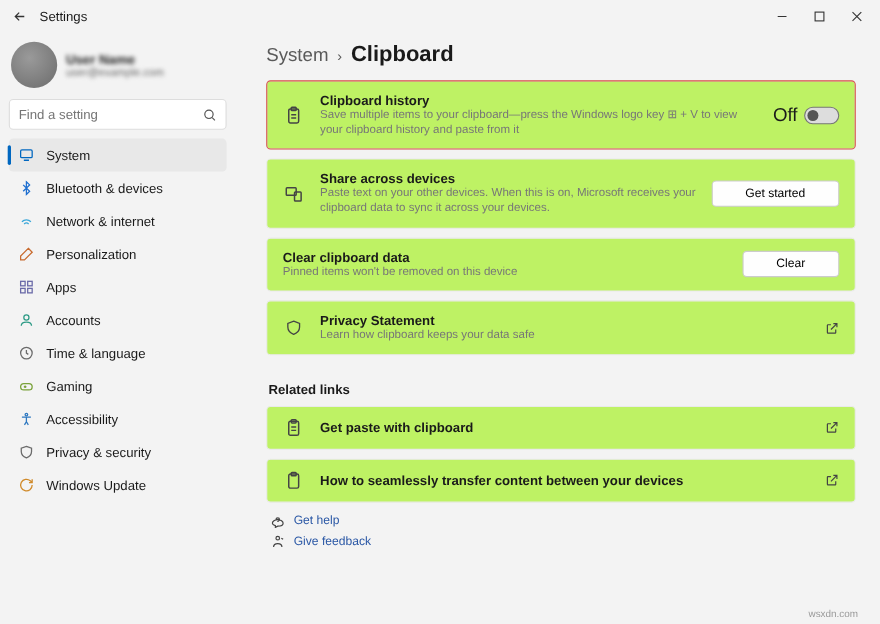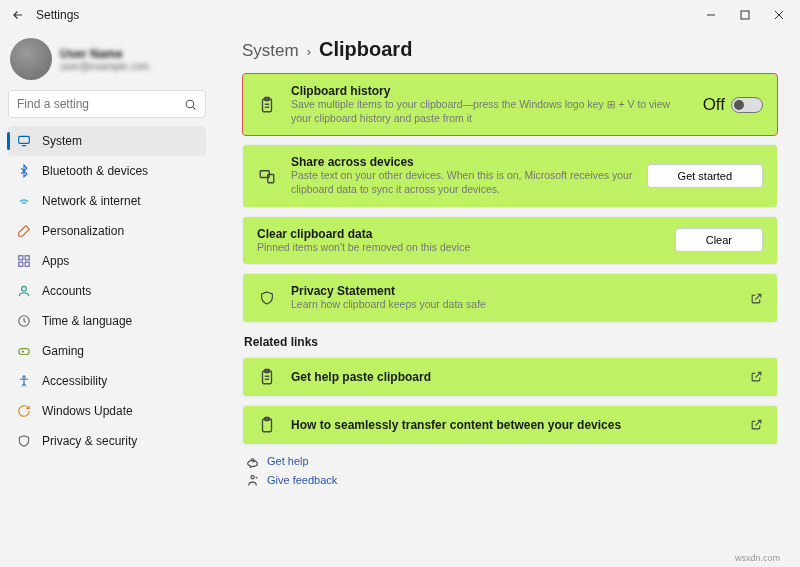--- a/index.html
+++ b/index.html
@@ -108,21 +108,21 @@
   padding: 5px 30px;
   font-size: 11px;
   cursor: pointer;
 }
 .toggle { display: flex; align-items: center; gap: 6px; font-size: 17px; }
 .toggle .track {
   width: 32px; height: 16px; border-radius: 8px; border: 1px solid #777; background: #ddd; position: relative;
 }
 .toggle .thumb { width: 10px; height: 10px; border-radius: 50%; background: #555; position: absolute; left: 2px; top: 2px; }
 .linkout { color: #444; }
-.section-heading { font-size: 12px; font-weight: 600; margin: 12px 0 8px 2px; }
+.section-heading { font-size: 12px; font-weight: 600; margin: 24px 0 8px 2px; }
 .bottom-links { margin-top: 10px; padding-left: 4px; display: flex; flex-direction: column; gap: 6px; }
 .bottom-link { display: flex; align-items: center; gap: 8px; font-size: 11px; color: #2a57a5; cursor: pointer; }
 .bottom-link .bl-icon { color: #444; }
 .watermark { position: absolute; right: 20px; bottom: 4px; font-size: 9px; color: #999; }
 svg { display: block; }
 </style>
 </head>
 <body>
 
 <div class="window">
@@ -249,33 +249,33 @@
           <span class="dot-icon">
               <svg width="14" height="14" viewBox="0 0 24 24" fill="none" stroke="#2e78c0" stroke-width="2">
                 <circle cx="12" cy="5" r="2"></circle>
                 <path d="M5 9h14M12 9v7M9 21l3-5 3 5"></path>
               </svg>
             </span>
           <span>Accessibility</span>
         </div>
         <div class="nav-item">
           <span class="dot-icon">
+              <svg width="14" height="14" viewBox="0 0 24 24" fill="none" stroke="#6b6b6b" stroke-width="2">
+                <path d="M12 3l8 3v5c0 5-3 8-8 10-5-2-8-5-8-10V6l8-3z"></path>
+              </svg>
+            </span>
+          <span>Privacy &amp; security</span>
+        </div>
+        <div class="nav-item">
+          <span class="dot-icon">
               <svg width="14" height="14" viewBox="0 0 24 24" fill="none" stroke="#d08a2a" stroke-width="2">
                 <path d="M21 12a9 9 0 11-3-6.7L21 8M21 3v5h-5"></path>
               </svg>
             </span>
           <span>Windows Update</span>
-        </div>
-        <div class="nav-item">
-          <span class="dot-icon">
-              <svg width="14" height="14" viewBox="0 0 24 24" fill="none" stroke="#6b6b6b" stroke-width="2">
-                <path d="M12 3l8 3v5c0 5-3 8-8 10-5-2-8-5-8-10V6l8-3z"></path>
-              </svg>
-            </span>
-          <span>Privacy &amp; security</span>
         </div>
       </div>
     </div>
 
     <div class="main">
       <div class="breadcrumb">
         <span class="bc-parent">System</span>
         <span class="chev">›</span>
         <span class="bc-current">Clipboard</span>
       </div>
@@ -352,21 +352,21 @@
       <div class="card">
         <div class="lead-icon">
           <svg width="18" height="18" viewBox="0 0 24 24" fill="none" stroke="#444" stroke-width="1.8">
               <rect x="6" y="4" width="12" height="17" rx="2"></rect>
               <rect x="9" y="2" width="6" height="4" rx="1"></rect>
               <line x1="9" y1="11" x2="15" y2="11"></line>
               <line x1="9" y1="15" x2="15" y2="15"></line>
             </svg>
         </div>
         <div class="card-text">
-          <div class="card-title">Get help paste clipboard</div>
+          <div class="card-title">Get paste with clipboard</div>
         </div>
         <div class="card-action linkout">
           <svg width="13" height="13" viewBox="0 0 24 24" fill="none" stroke="#444" stroke-width="2">
               <path d="M14 4h6v6M20 4L10 14M18 14v5a1 1 0 01-1 1H5a1 1 0 01-1-1V7a1 1 0 011-1h5"></path>
             </svg>
         </div>
       </div>
 
       <div class="card">
         <div class="lead-icon">

